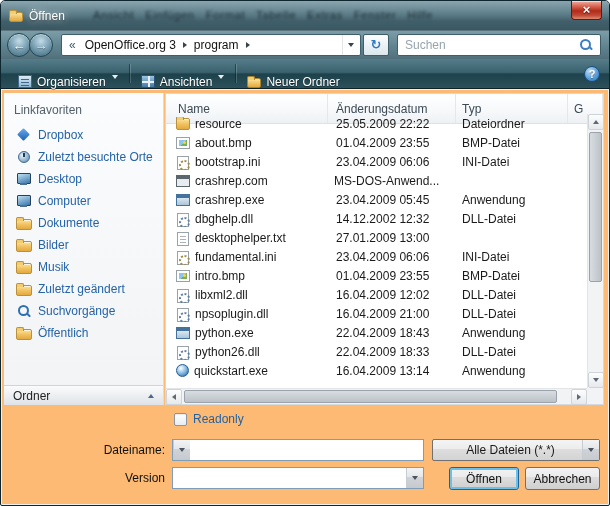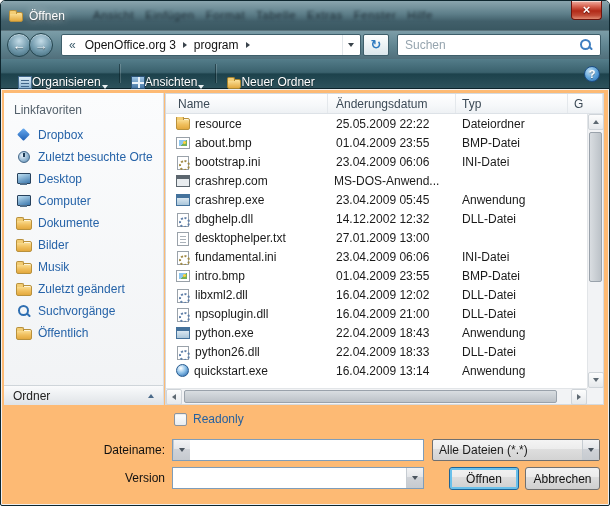--- a/index.html
+++ b/index.html
@@ -62,21 +62,21 @@
   .searchbox input::placeholder { color:#95a4ae; }
   .mag { width:13px; height:13px; position:relative; margin-right:7px; flex:none; }
   .mag::before { content:""; position:absolute; left:0; top:0; width:7px; height:7px; border:2px solid #3f7fc1; border-radius:50%; }
   .mag::after { content:""; position:absolute; left:8px; top:8px; width:5px; height:2px; background:#3f7fc1;
                 transform:rotate(45deg); border-radius:1px; }
 
   
   .toolbar { height:30px; position:relative;
              background:linear-gradient(180deg,#547d8a 0%,#3a616d 46%,#1d424c 52%,#2c515b 100%);
              border-bottom:1px solid #0c232b; display:flex; align-items:center; padding:0 8px; color:#fff; }
-  .tb-btn { display:flex; align-items:flex-end; padding:4px 9px; border-radius:3px;
+  .tb-btn { display:flex; align-items:flex-start; gap:5px; padding:4px 9px; border-radius:3px;
             text-shadow:0 1px 1px rgba(0,0,0,.55);margin-top:16px; }
   .dd { display:flex; align-items:center; margin-left:1px; }
   .dd::before { content:""; border-top:4px solid #e9eff1; border-left:3.5px solid transparent; border-right:3.5px solid transparent; }
   .tb-sep { width:1px; align-self:stretch; margin:5px 2px; background:rgba(8,28,34,.5); box-shadow:1px 0 0 rgba(255,255,255,.18); }
   .ticon { width:14px; height:13px; position:relative; flex:none; }
   .ticon-org { background:linear-gradient(180deg,#dcecf6,#8cb4d2); border:1px solid #41678a; }
   .ticon-org::before { content:""; position:absolute; left:2px; right:2px; top:3px; height:7px;
                        background:repeating-linear-gradient(180deg,#41678a 0 1px,transparent 1px 3px); }
   .ticon-views { background:linear-gradient(180deg,#9cc4e4,#4677a5); border:1px solid #2c5377; }
   .ticon-views::before { content:""; position:absolute; left:6px; top:0; bottom:0; width:2px; background:#e9f2f9; }
@@ -122,21 +122,21 @@
   .sicon[data-icon="recent-changes"]::before, .sicon[data-icon="public"]::before { content:""; position:absolute; top:-3px; left:-1px;
         width:6px; height:3px; background:#f3cd74; border:1px solid #b9913c; border-bottom:0; border-radius:2px 2px 0 0; }
   .sicon[data-icon="searches"]::before { content:""; position:absolute; left:2px; top:1px; width:7px; height:7px;
         border:2px solid #2f6fb2; border-radius:50%; }
   .sicon[data-icon="searches"]::after { content:""; position:absolute; left:10px; top:10px; width:5px; height:2px;
         background:#2f6fb2; transform:rotate(45deg); border-radius:1px; }
 
   
   .listarea { position:absolute; left:163px; top:3px; right:4px; height:312px; background:#fff;
               border:1px solid #d5dade; }
-  .lheader { position:absolute; left:0; top:0; right:0; height:20px; display:flex;
+  .lheader { position:absolute; left:0; top:0; right:0; height:30px; display:flex;
              background:linear-gradient(180deg,#ffffff,#f6f8fa 60%,#eef1f4); border-bottom:1px solid #dde2e7; color:#3c4a56; }
   .hcol { display:flex; align-items:center; border-right:1px solid #e4e8ec; padding-left:12px; overflow:hidden; white-space:nowrap; }
   .rows { position:absolute; left:0; top:20px; right:16px; bottom:16px; overflow:hidden; }
   .lrow { display:flex; height:19px; align-items:center; }
   .cell { overflow:hidden; white-space:nowrap; }
   .c-name { width:162px; display:flex; align-items:center; gap:5px; padding-left:10px; }
   .hcol.c-name { padding-left:12px; }
   .c-date { width:128px; padding-left:8px; }
   .c-type { width:112px; padding-left:6px; }
   .c-size { flex:1; padding-left:6px; }
@@ -193,21 +193,21 @@
   .form-label { position:absolute; left:0; width:163px; text-align:right; line-height:23px; color:#111; }
 
   .combo { height:22px; background:#fff; border:1px solid #7f9db9; display:flex; align-items:center; position:absolute; top:0; }
   .combo-input { flex:1; border:none; outline:none; background:transparent; font:12px "Liberation Sans",sans-serif;
                  padding-left:4px; color:#000; min-width:0; }
   .combo-text { flex:1; padding-left:6px; line-height:20px; white-space:nowrap; overflow:hidden; }
   .combo-arrow { width:17px; height:100%; display:flex; align-items:center; justify-content:center;
                  background:linear-gradient(180deg,#f2f3f5,#e4e6e9 45%,#d0d3d8 45%,#c6cacf); border-left:1px solid #c6ccd2; }
   .combo-arrow::before { content:""; border-top:4px solid #4a545e; border-left:3.5px solid transparent; border-right:3.5px solid transparent; }
   .cb-filename { left:170px; width:252px; }
-  .cb-filetype { left:430px; right:0; background:linear-gradient(180deg,#f4f4f4,#ececec 45%,#dedede 45%,#d3d3d3); border:1px solid #707070; border-radius:2px; }
+  .cb-filetype { left:430px; right:0; background:linear-gradient(180deg,#f4f4f4,#ececec 45%,#dedede 45%,#d3d3d3); border:1px solid #707070; border-radius:2px;text-align:center; }
   .cb-version  { left:170px; width:252px; }
 
   .btn { position:absolute; top:0; height:23px; font:12px "Liberation Sans",sans-serif; color:#111;
          border:1px solid #707070; border-radius:3px;
          background:linear-gradient(180deg,#f2f2f2,#ebebeb 45%,#dddddd 45%,#cfcfcf); }
   .btn-open { left:447px; width:70px; border:1px solid #1f6496; box-shadow:inset 0 0 0 2px #69c0ea; }
   .btn-cancel { left:523px; right:0; }
 </style>
 </head>
 <body>

